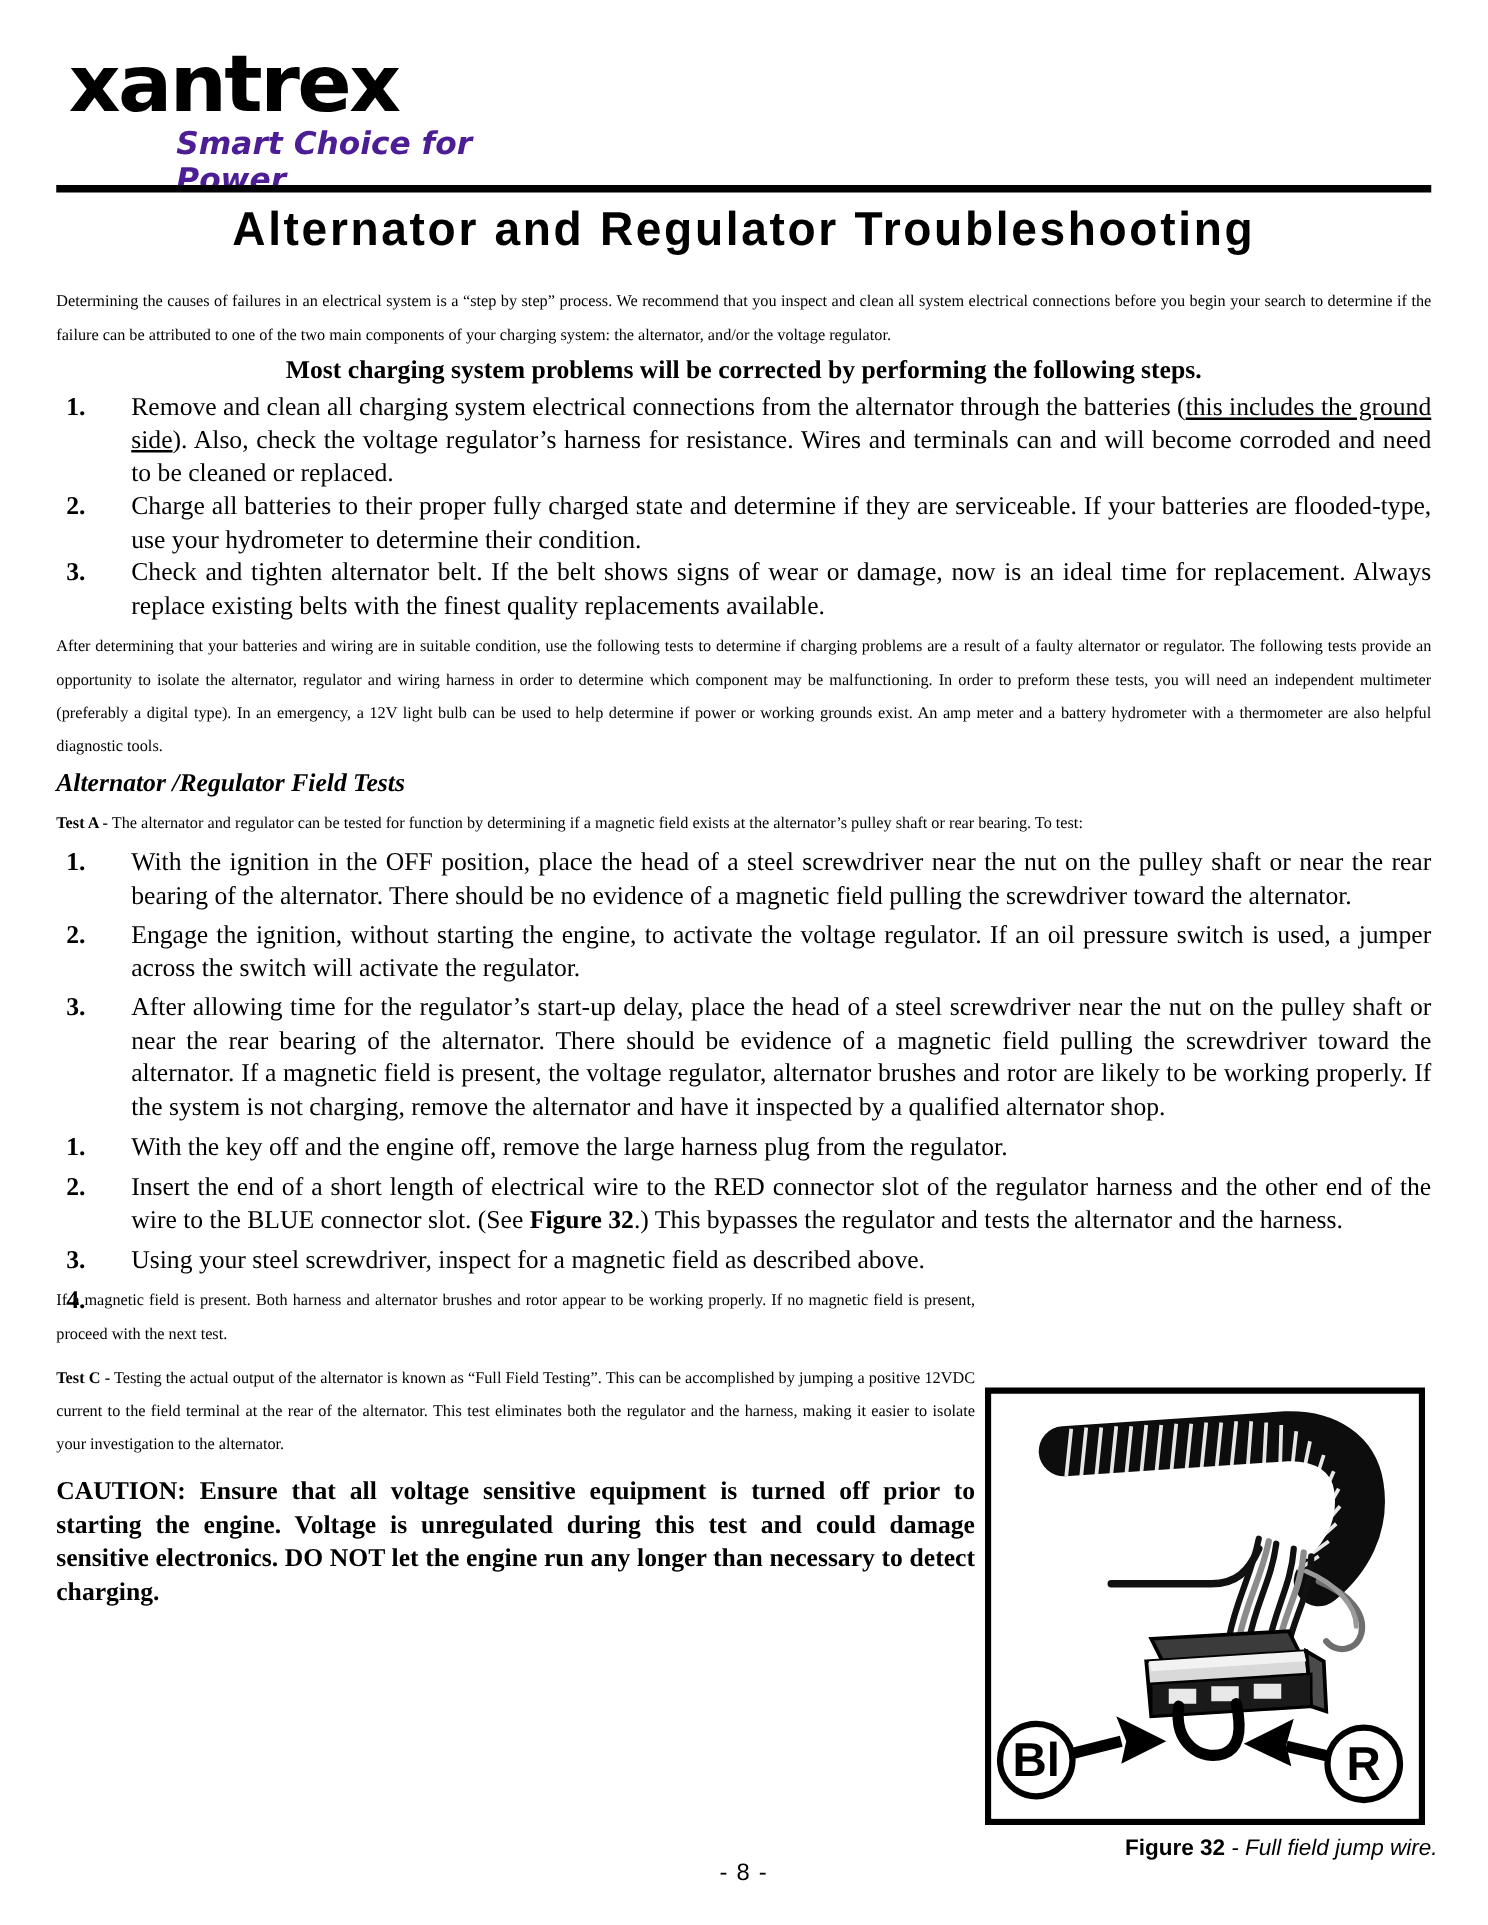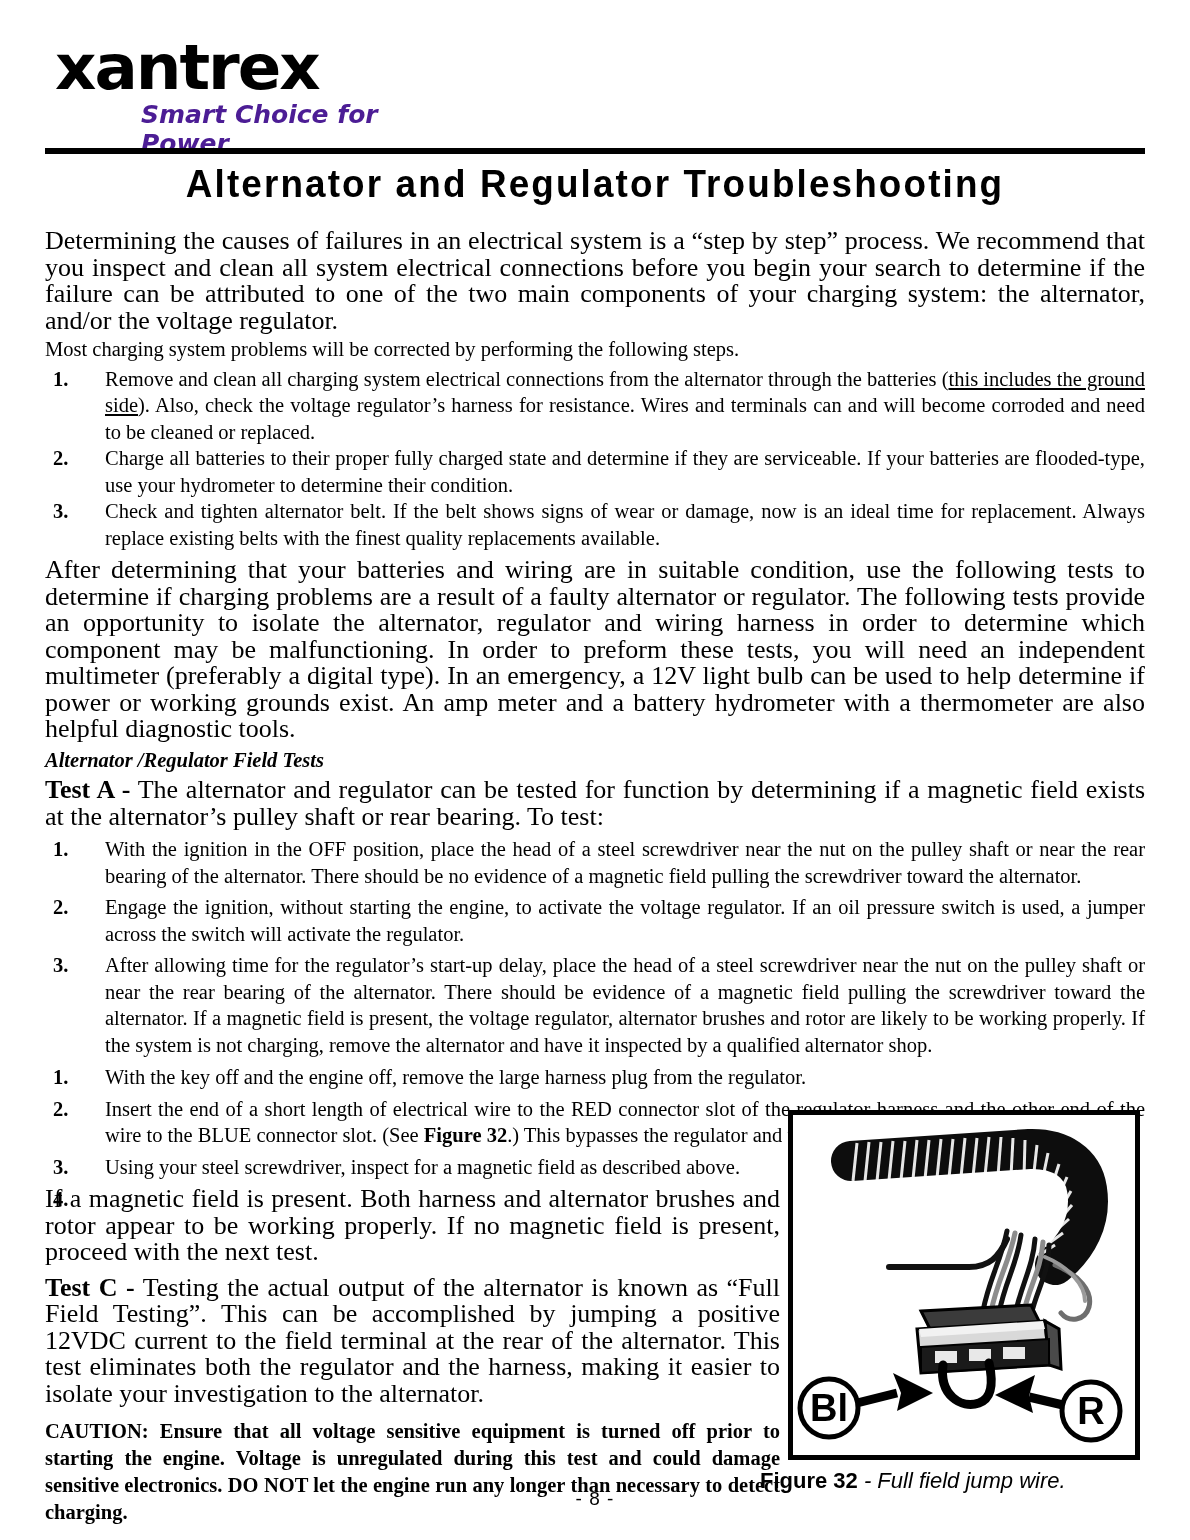--- a/index.html
+++ b/index.html
@@ -77,29 +77,29 @@
   
   .content {
     position: absolute;
     left: 45px;
     top: 228px;
     width: 1100px;
   }
 
   p.para {
     margin: 0 0 2px 0;
-    font-size: 26px;
+    font-size: 13px;
     line-height: 26.5px;
     text-align: justify;
     text-justify: inter-word;
   }
 
   .center-bold {
-    text-align: left;
-    font-weight: normal;
+    text-align: center;
+    font-weight: bold;
     font-size: 20.5px;
     line-height: 26.5px;
     margin: 1px 0 3px 0;
   }
 
   
   .numlist {
     margin: 0;
     padding: 0;
     list-style: none;
@@ -169,22 +169,22 @@
     overflow: hidden;
   }
   .figure-box svg { display: block; }
 
   .figure-caption {
     position: absolute;
     left: 760px;
     top: 1468px;
     width: 390px;
     font-family: "Liberation Sans", sans-serif;
-    font-size: 22px;
-    text-align: left;
+    font-size: 18px;
+    text-align: right;
     white-space: nowrap;
   }
   .figure-caption .fignum { font-weight: bold; }
   .figure-caption .figtext { font-style: italic; }
 
   .page-number {
     position: absolute;
     left: 0;
     top: 1488px;
     width: 1190px;

